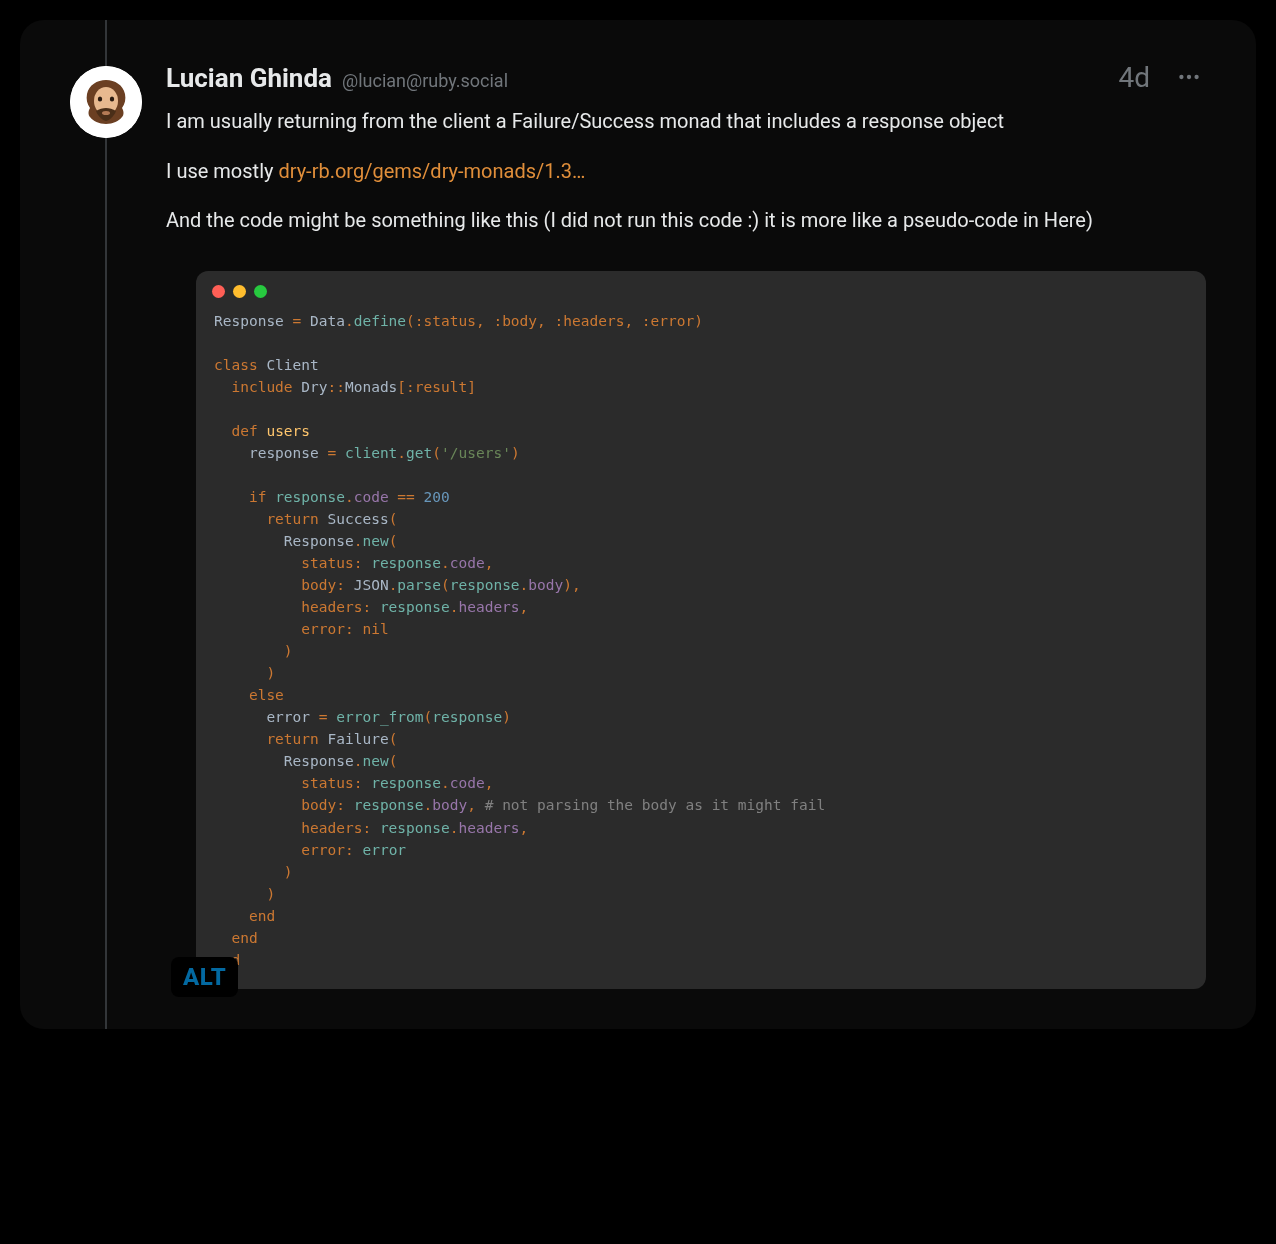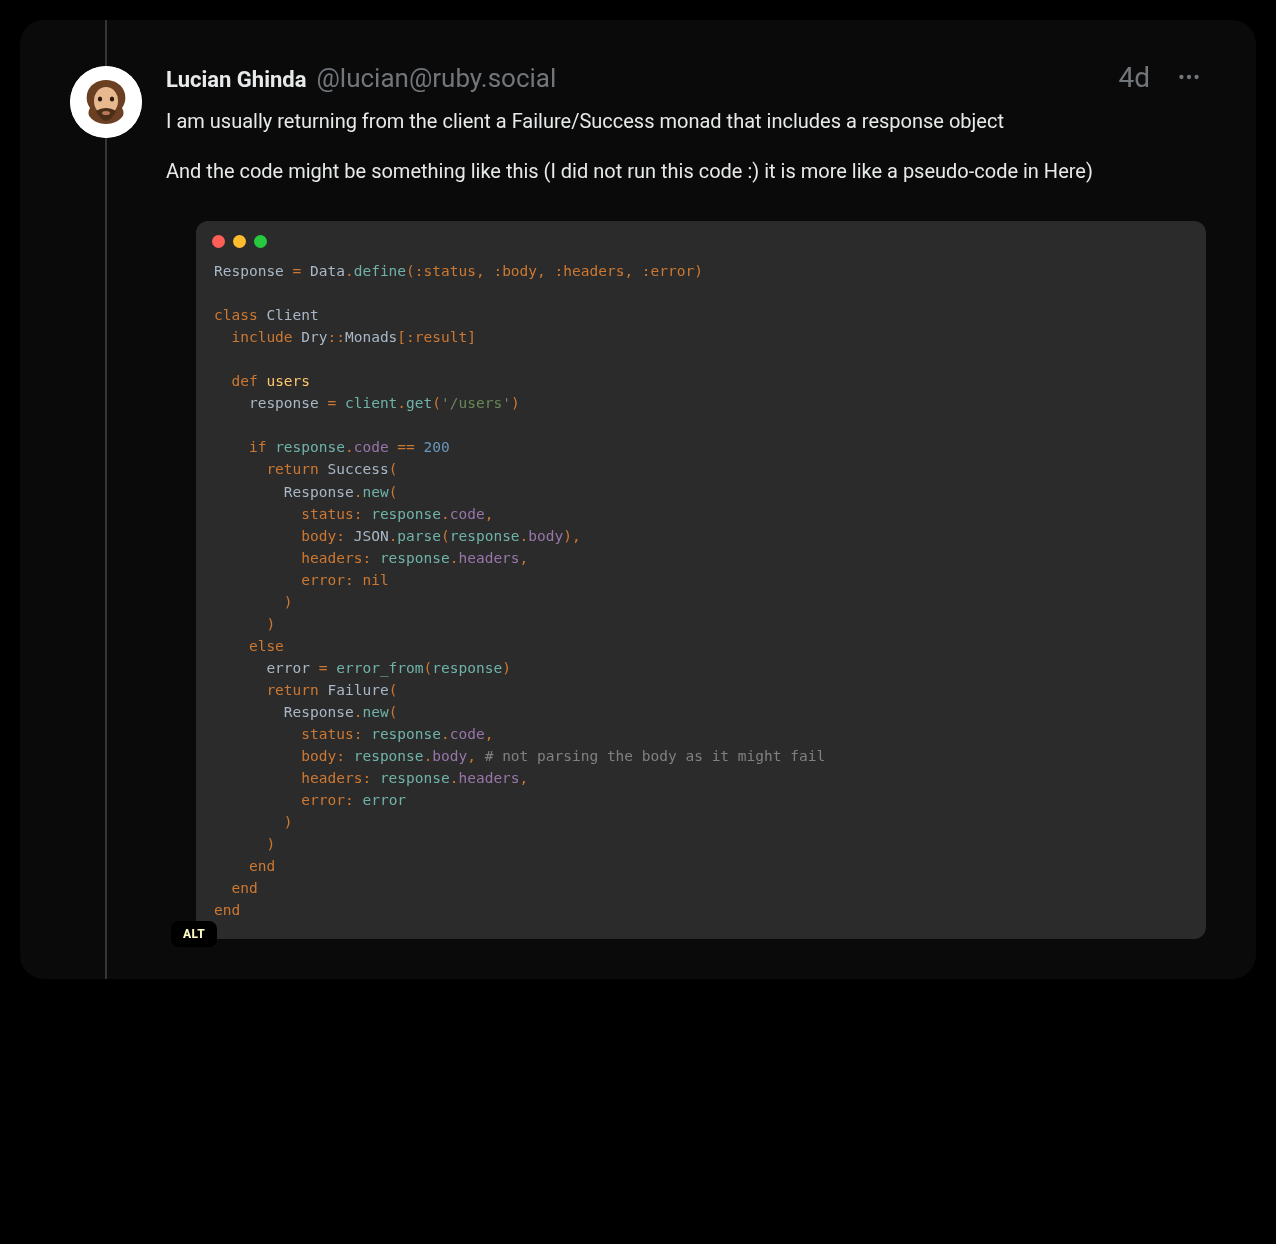--- a/index.html
+++ b/index.html
@@ -54,25 +54,25 @@
       min-width: 0;
     }
     .header {
       display: flex;
       align-items: baseline;
       gap: 10px;
       margin-bottom: 14px;
     }
     .display-name {
       font-weight: 700;
-      font-size: 22px;
+      font-size: 26px;
       color: #e7e9ea;
     }
     .handle {
-      font-size: 26px;
+      font-size: 18px;
       color: #71767b;
     }
     .header-right {
       margin-left: auto;
       display: flex;
       align-items: center;
       gap: 22px;
     }
     .timestamp {
       font-size: 28px;
@@ -137,23 +137,23 @@
     .t-num { color: #6897bb; }
     .t-call { color: #6fb3a8; }
     .t-id { color: #9876aa; }
     .t-punc { color: #cc7832; }
     .t-comment { color: #808080; }
     .alt-badge {
       position: absolute;
       left: 5px;
       bottom: -8px;
       background: #000;
-      color: #fef9c3;
+      color: #0369a1;
       font-weight: 800;
-      font-size: 12px;
+      font-size: 24px;
       padding: 6px 12px;
       border-radius: 8px;
       letter-spacing: 0.5px;
     }
   </style>
 </head>
 <body>
 
 <div class="card">
   <div class="post">
@@ -183,20 +183,23 @@
               <circle cx="5" cy="12" r="2"></circle>
                 <circle cx="12" cy="12" r="2"></circle>
                 <circle cx="19" cy="12" r="2"></circle>
             </svg>
           </span>
         </div>
       </div>
 
       <div class="body">
         <p>I am usually returning from the client a Failure/Success monad that includes a response object</p>
+        <p>
+          <span>I use mostly </span><a href="#">dry-rb.org/gems/dry-monads/1.3…</a>
+        </p>
         <p>And the code might be something like this (I did not run this code :) it is more like a pseudo-code in Here)</p>
       </div>
 
       <div class="media">
         <div class="code-window">
           <div class="titlebar">
             <div class="dot red"></div>
             <div class="dot yellow"></div>
             <div class="dot green"></div>
           </div>

